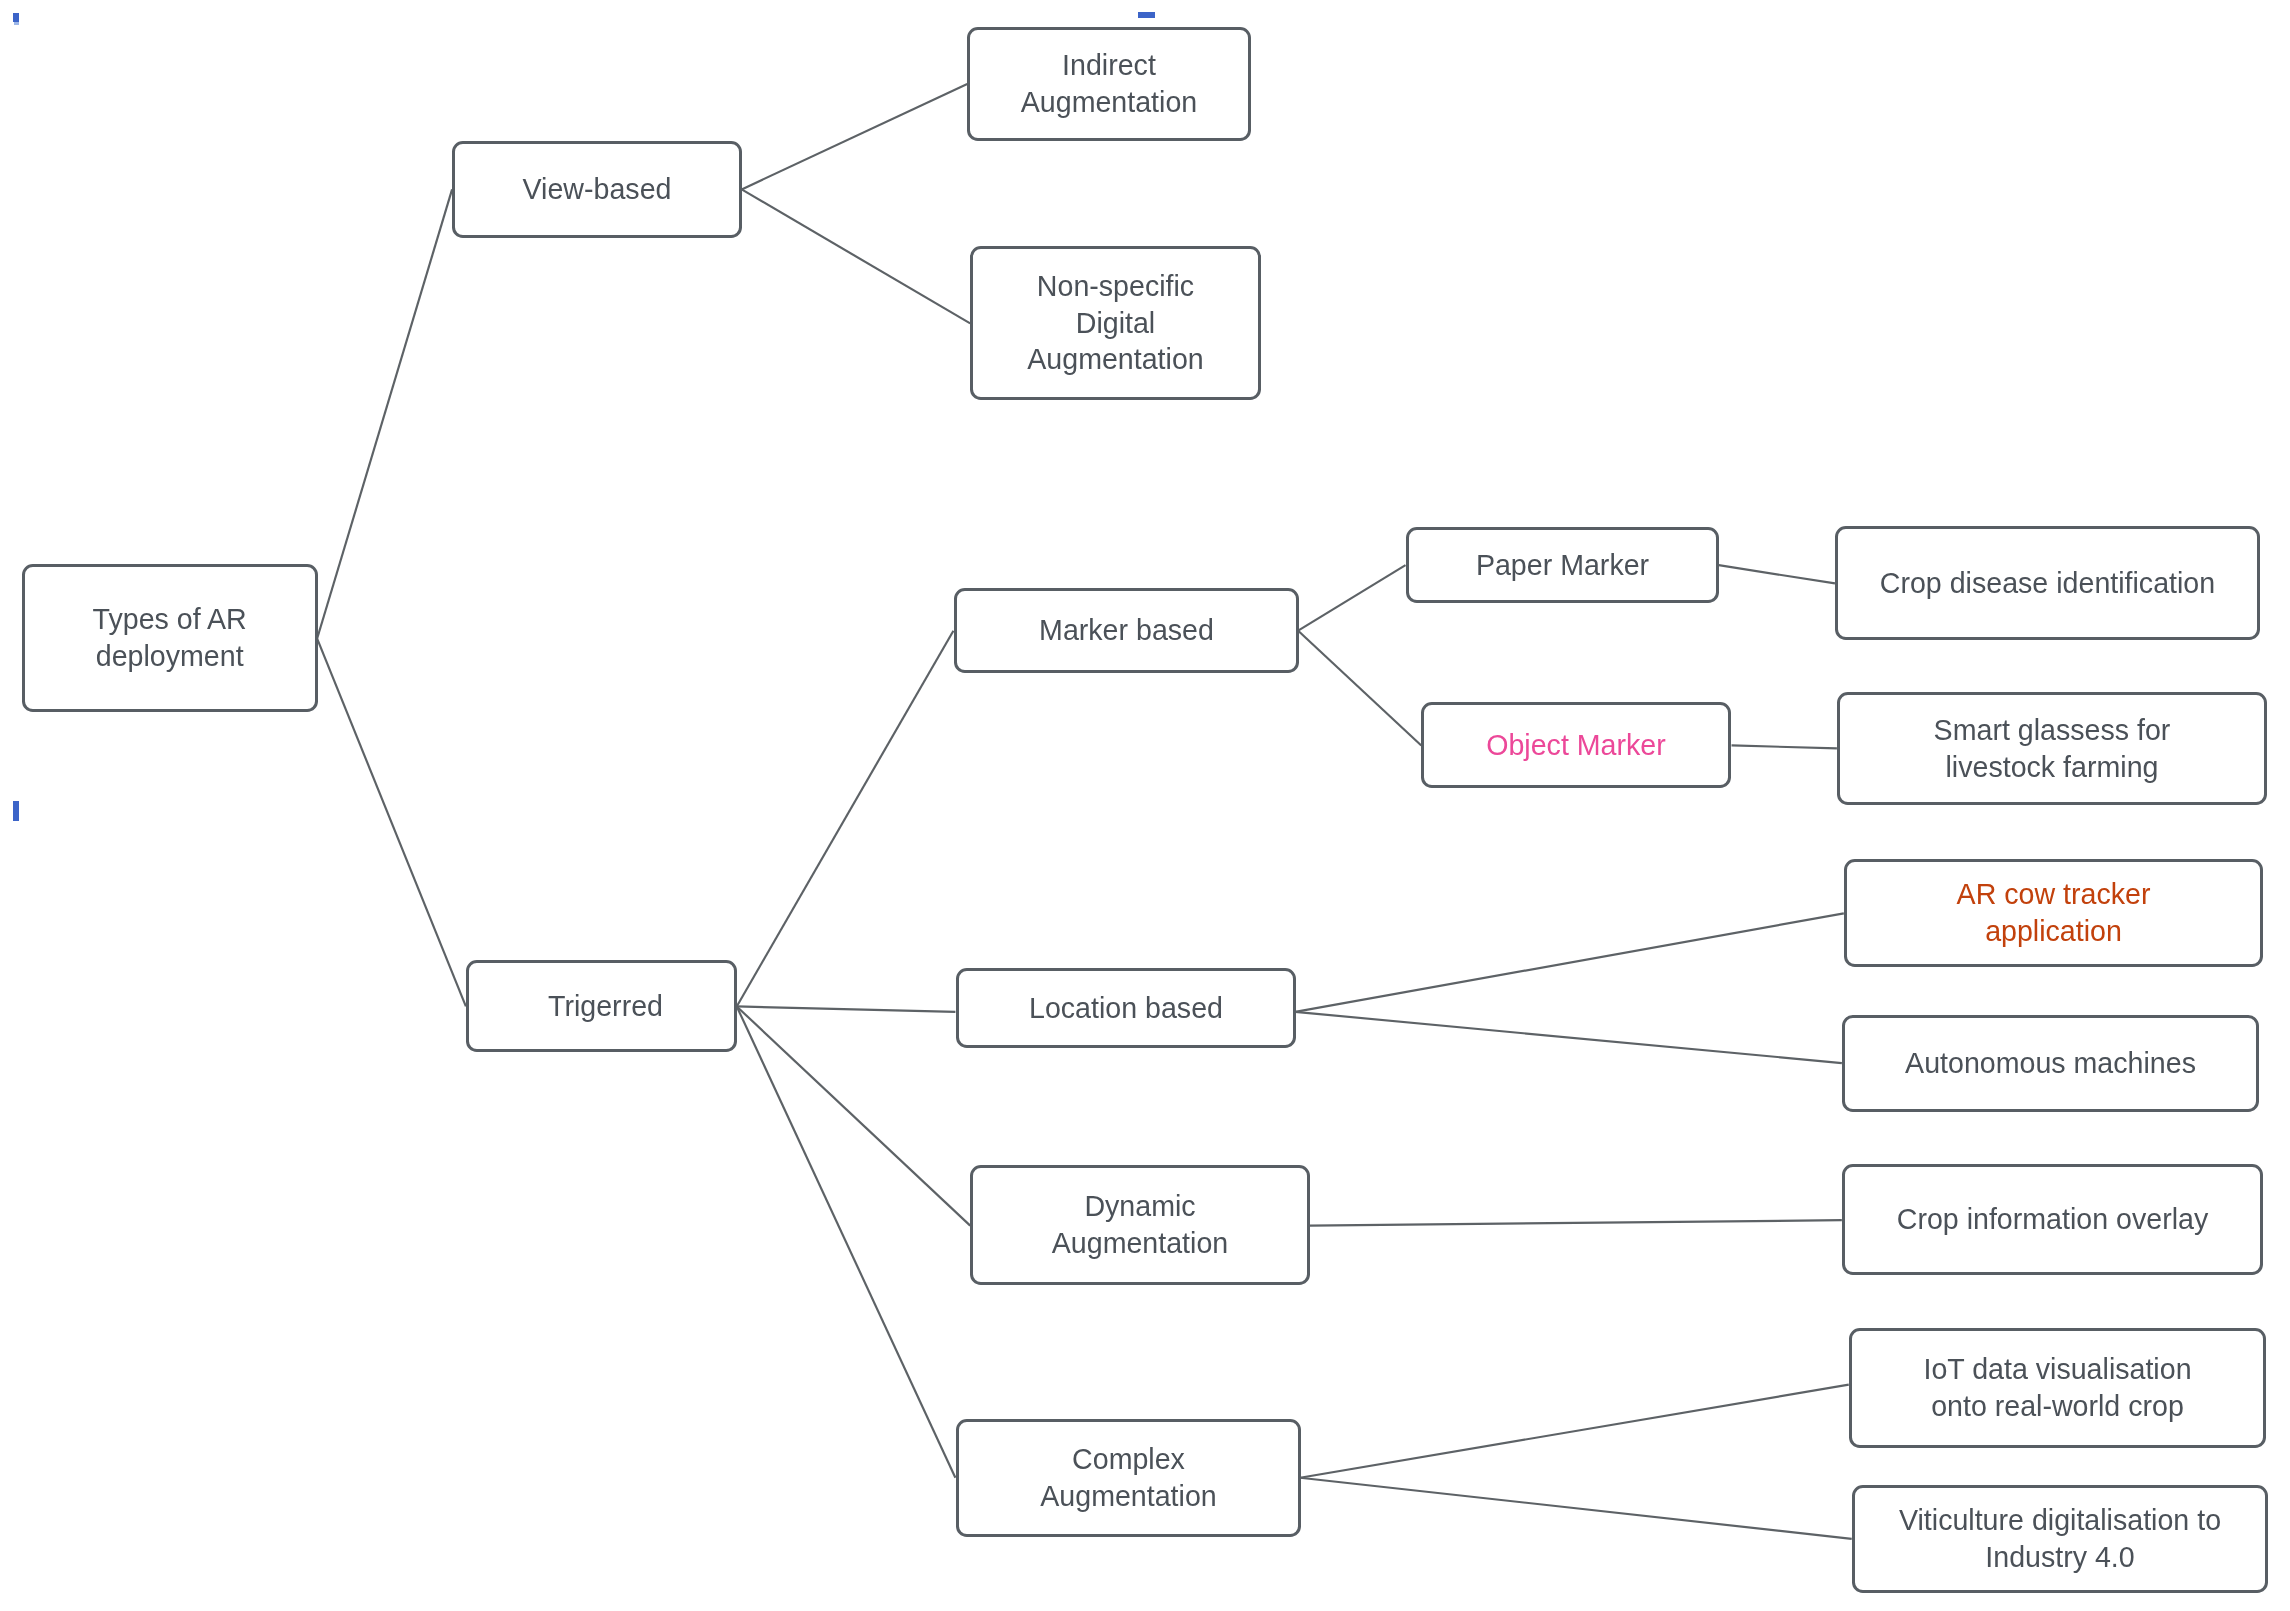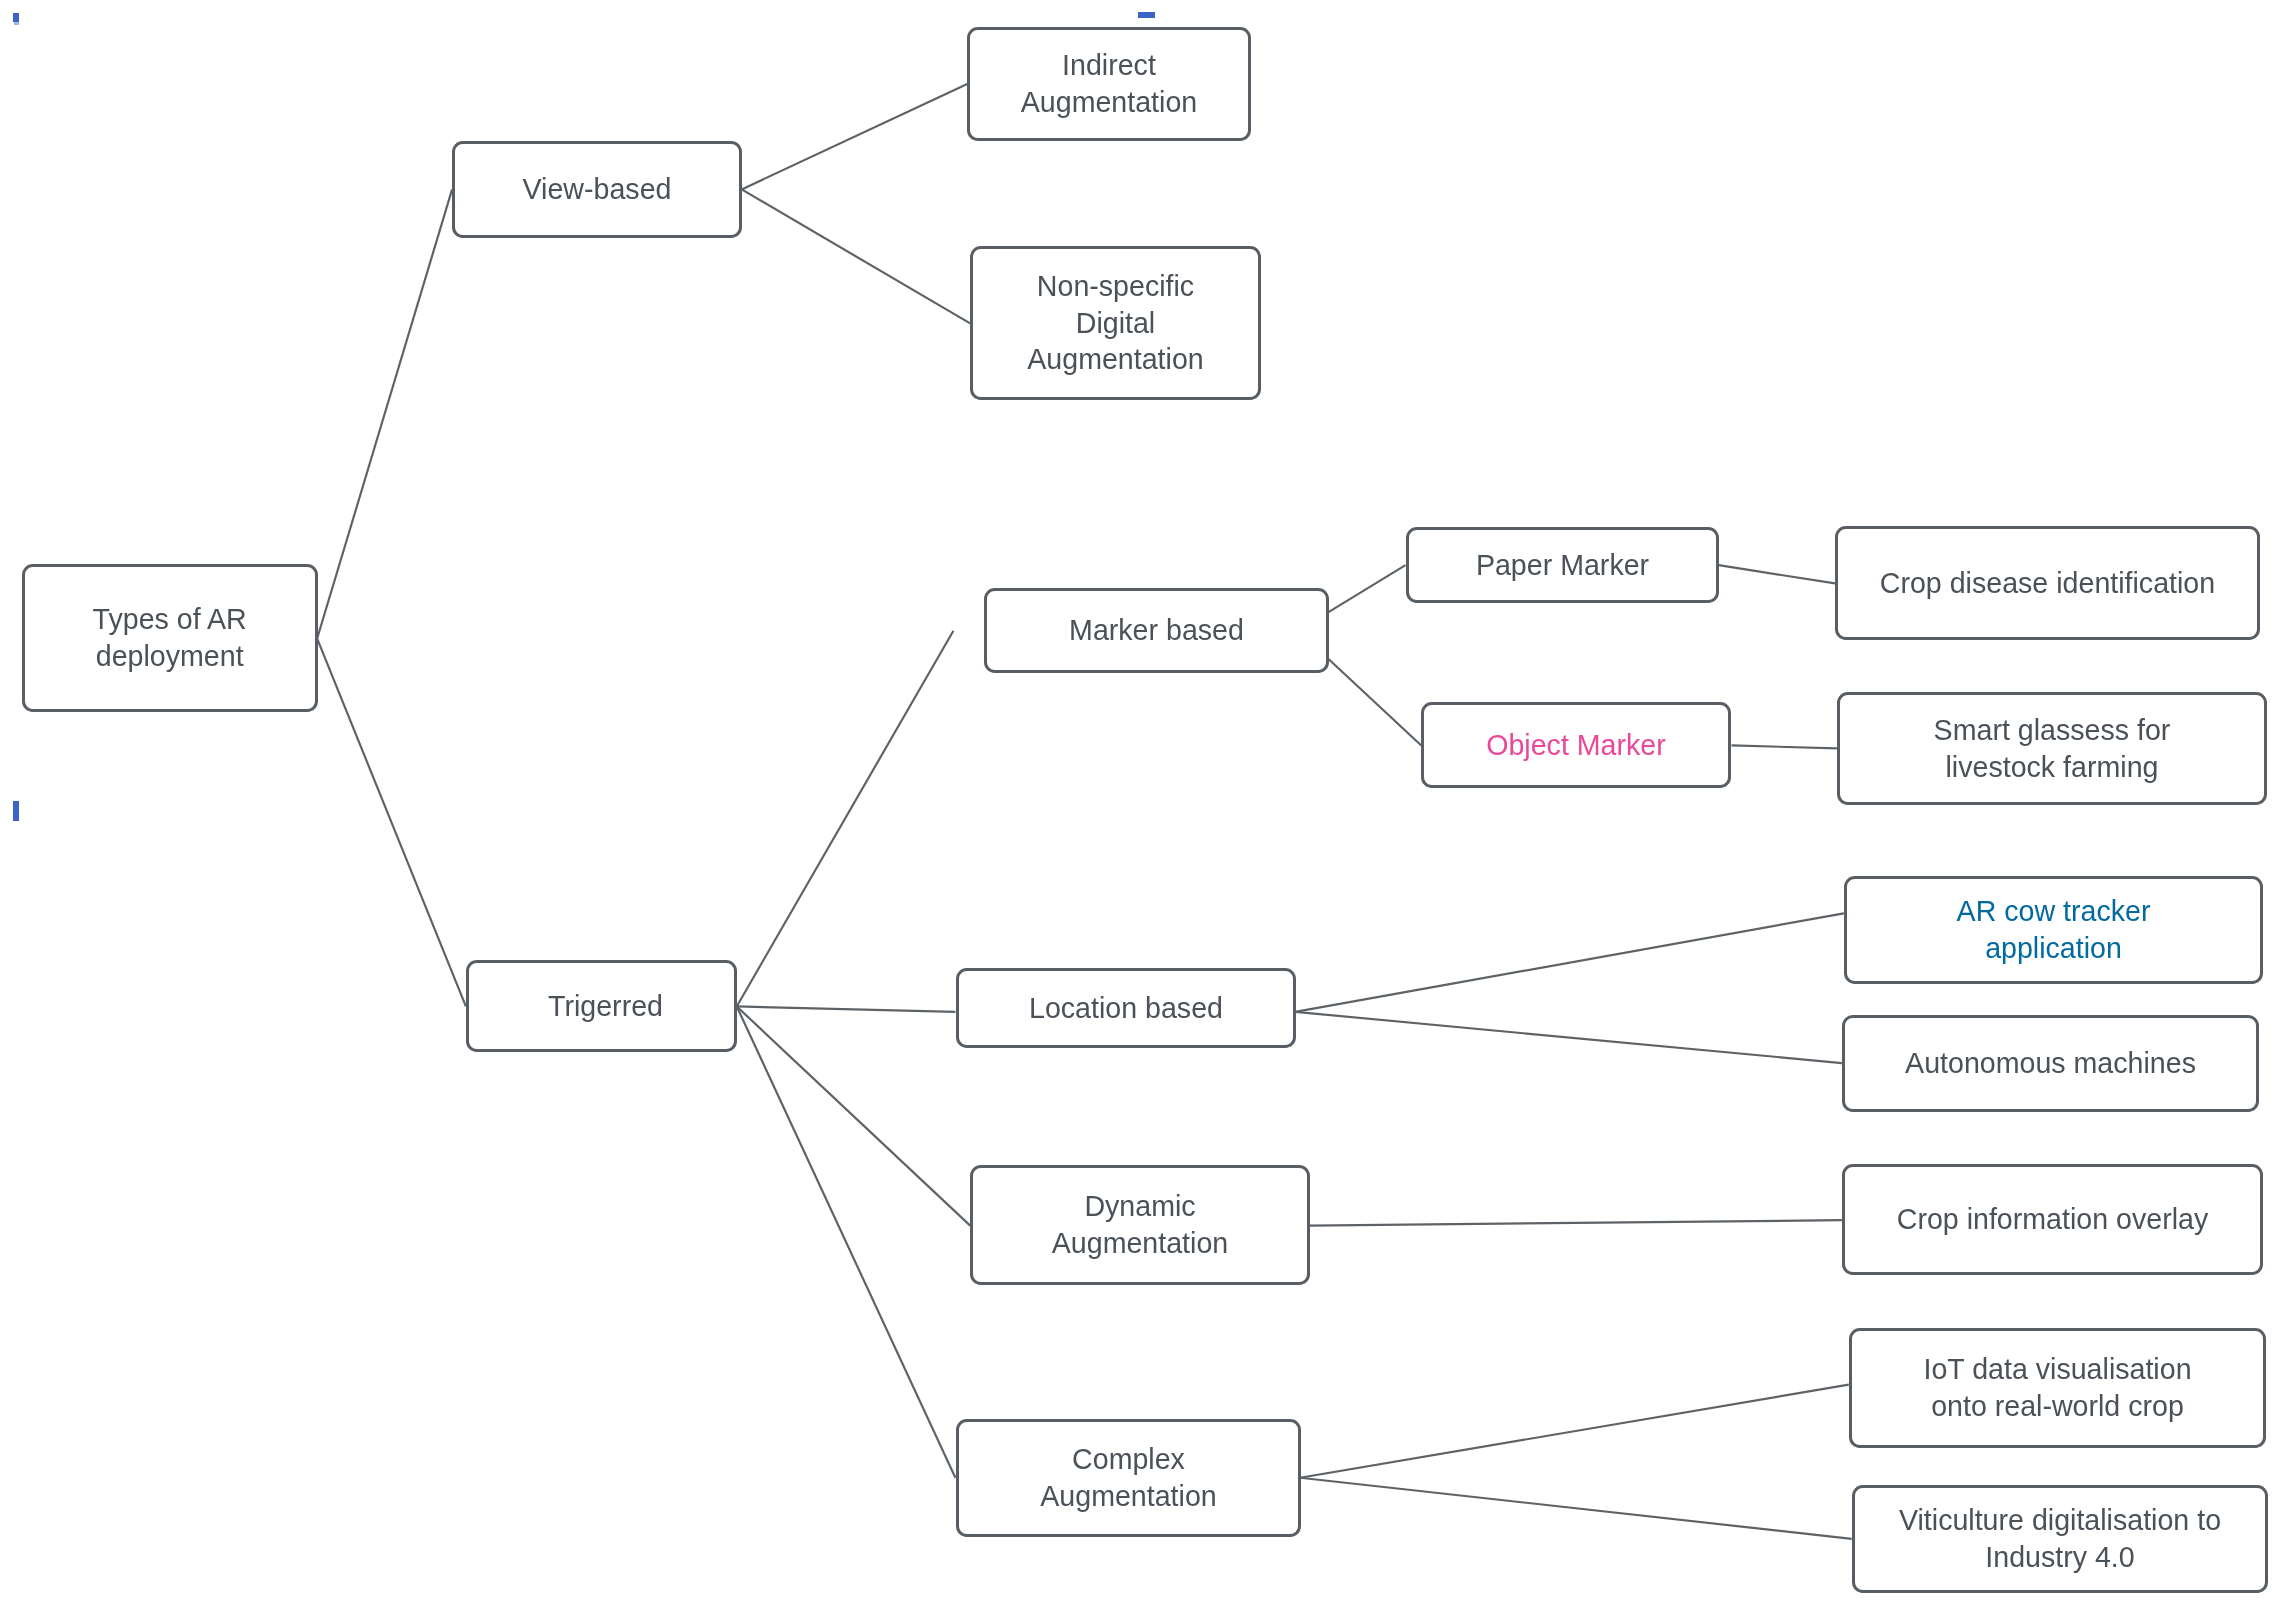--- a/index.html
+++ b/index.html
@@ -74,21 +74,21 @@
     </div>
     <div class="node" style="left: 967px; top: 26.6px; width: 284px; height: 114px; border-color: rgb(88, 94, 100); color: rgb(75, 81, 88);">
       <div class="node-label">Indirect
 Augmentation</div>
     </div>
     <div class="node" style="left: 970px; top: 246px; width: 291px; height: 154px; border-color: rgb(88, 94, 100); color: rgb(75, 81, 88);">
       <div class="node-label">Non-specific
 Digital
 Augmentation</div>
     </div>
-    <div class="node" style="left: 954px; top: 588px; width: 345px; height: 85px; border-color: rgb(88, 94, 100); color: rgb(75, 81, 88); margin-left: 30px;">
+    <div class="node" style="left: 954px; top: 588px; width: 345px; height: 85px; border-color: rgb(88, 94, 100); color: rgb(75, 81, 88);">
       <div class="node-label">Marker based</div>
     </div>
     <div class="node" style="left: 956px; top: 968px; width: 340px; height: 80px; border-color: rgb(88, 94, 100); color: rgb(75, 81, 88);">
       <div class="node-label">Location based</div>
     </div>
     <div class="node" style="left: 970px; top: 1165px; width: 340px; height: 120px; border-color: rgb(88, 94, 100); color: rgb(75, 81, 88);">
       <div class="node-label">Dynamic
 Augmentation</div>
     </div>
     <div class="node" style="left: 956px; top: 1419px; width: 345px; height: 118px; border-color: rgb(88, 94, 100); color: rgb(75, 81, 88);">
@@ -101,21 +101,21 @@
     <div class="node" style="left: 1421px; top: 702px; width: 310px; height: 86px; border-color: rgb(88, 94, 100); color: #ec4899;">
       <div class="node-label">Object Marker</div>
     </div>
     <div class="node" style="left: 1835px; top: 526px; width: 425px; height: 114px; border-color: rgb(88, 94, 100); color: rgb(75, 81, 88);">
       <div class="node-label">Crop disease identification</div>
     </div>
     <div class="node" style="left: 1837px; top: 692px; width: 430px; height: 113px; border-color: rgb(88, 94, 100); color: rgb(75, 81, 88);">
       <div class="node-label">Smart glassess for
 livestock farming</div>
     </div>
-    <div class="node" style="left: 1844px; top: 859px; width: 419px; height: 108px; border-color: rgb(88, 94, 100); color: #0369a1; margin-top: 17px;">
+    <div class="node" style="left: 1844px; top: 859px; width: 419px; height: 108px; border-color: rgb(88, 94, 100); color: #c2410c;">
       <div class="node-label">AR cow tracker
 application</div>
     </div>
     <div class="node" style="left: 1842px; top: 1015px; width: 417px; height: 97px; border-color: rgb(88, 94, 100); color: rgb(75, 81, 88);">
       <div class="node-label">Autonomous machines</div>
     </div>
     <div class="node" style="left: 1842px; top: 1164px; width: 421px; height: 111px; border-color: rgb(88, 94, 100); color: rgb(75, 81, 88);">
       <div class="node-label">Crop information overlay</div>
     </div>
     <div class="node" style="left: 1849px; top: 1328px; width: 417px; height: 120px; border-color: rgb(88, 94, 100); color: rgb(75, 81, 88);">

